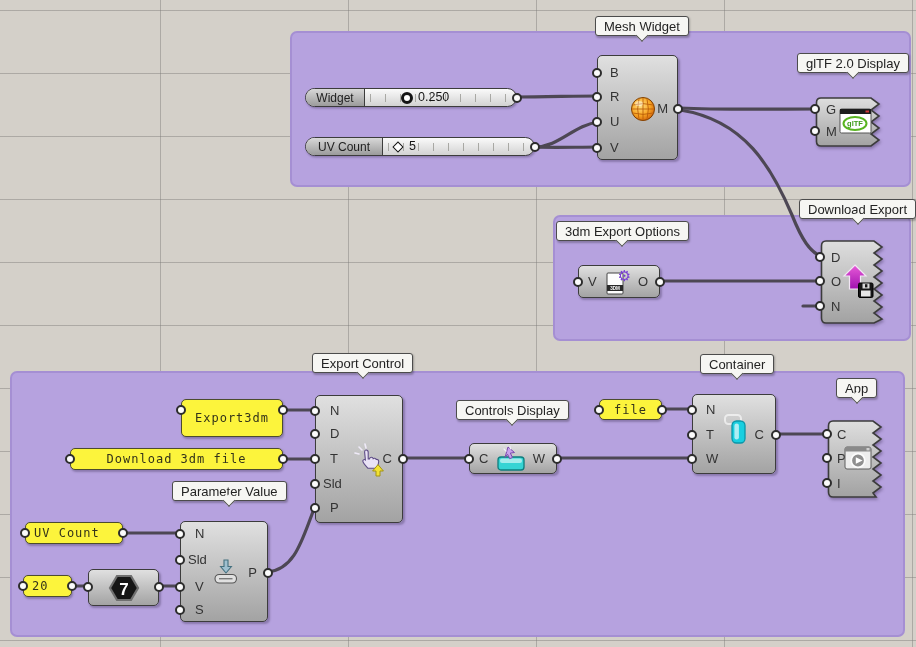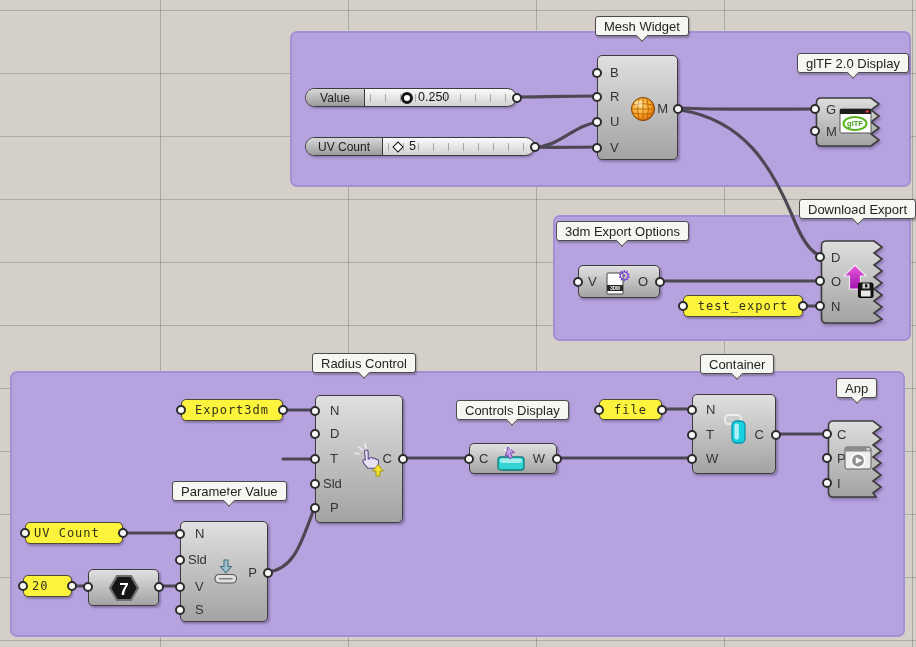--- a/index.html
+++ b/index.html
@@ -64,21 +64,21 @@
     <path d="M123,533 L180,533"></path>
     <path d="M72,586 L88,586"></path>
     <path d="M159,586 L180,586"></path>
     <path d="M403,458 L469,458"></path>
     <path d="M557,458 L692,458"></path>
     <path d="M662,409 L692,409"></path>
     <path d="M776,434 L827,434"></path>
   </svg>
 
   <div class="slider" style="left:305px;top:88px;width:212px;height:19px;">
-    <div class="name" style="width:58px;">Value</div>
+    <div class="name" style="width:58px;">Widget</div>
     <div class="ticks" style="left:64px;width:142px;"></div>
     <div class="knob-c" style="left:95px;top:2.5px;"></div>
     <div class="val" style="left:112px;">0.250</div>
     <div class="nub" style="right:-6px;top:4px;"></div>
   </div>
 
   <div class="slider" style="left:305px;top:137px;width:230px;height:19px;">
     <div class="name" style="width:76px;">UV Count</div>
     <div class="ticks" style="left:82px;width:142px;"></div>
     <div class="knob-d" style="left:88px;top:5px;"></div>
@@ -171,32 +171,32 @@
           </linearGradient>
         </defs>
       <path d="M13,1 L24,12 H18.5 V25 H7.5 V12 H2 Z" fill="url(#dlg)" stroke="#f2e6f4" stroke-width="1.2"></path>
       <rect x="16.5" y="19" width="14.5" height="14.5" rx="1.5" fill="#161616" stroke="#000"></rect>
       <rect x="20.5" y="19.5" width="7" height="5" fill="#d8d8d8"></rect>
       <rect x="23" y="20.2" width="2.4" height="3.2" fill="#161616"></rect>
       <rect x="19" y="26.5" width="9.5" height="6" fill="#e8e8e8"></rect>
     </svg>
   </div>
 
-  <div class="panel" style="left:683px;top:295px;width:120px;height:22px;">
-    <span>test_export</span>
-    <div class="nub" style="left:-6px;top:5px;"></div>
-    <div class="nub" style="right:-6px;top:5px;"></div>
-  </div>
-
-  <div class="panel" style="left:181px;top:399px;width:102px;height:22px;">
+
+  <div class="panel" style="left:181px;top:399px;width:102px;height:38px;">
     <span>Export3dm</span>
     <div class="nub" style="left:-6px;top:5px;"></div>
     <div class="nub" style="right:-6px;top:5px;"></div>
   </div>
 
+  <div class="panel" style="left:70px;top:448px;width:213px;height:22px;">
+    <span>Download 3dm file</span>
+    <div class="nub" style="left:-6px;top:5px;"></div>
+    <div class="nub" style="right:-6px;top:5px;"></div>
+  </div>
 
   <div class="panel" style="left:599px;top:399px;width:63px;height:21px;">
     <span>file</span>
     <div class="nub" style="left:-6px;top:4.5px;"></div>
     <div class="nub" style="right:-6px;top:4.5px;"></div>
   </div>
 
   <div class="panel left" style="left:25px;top:522px;width:98px;height:22px;">
     <span>UV Count</span>
     <div class="nub" style="left:-6px;top:5px;"></div>
@@ -307,19 +307,19 @@
       <path d="M12,2 h4 v6.5 h3.4 l-5.4,6.5 -5.4,-6.5 h3.4 z" fill="#9fc0d0" stroke="#44707f" stroke-width="1.1"></path>
       <rect x="3" y="16.5" width="21.5" height="8.5" rx="4.2" fill="#e0e0e0" stroke="#555" stroke-width="1.1"></rect>
       <line x1="7" y1="20.7" x2="20.5" y2="20.7" stroke="#7a7a7a" stroke-width="1.4"></line>
     </svg>
   </div>
 
   <div class="bubble" style="left:595px;top:16px;">Mesh Widget</div>
   <div class="bubble" style="left:797px;top:53px;">glTF 2.0 Display</div>
   <div class="bubble" style="left:556px;top:221px;">3dm Export Options</div>
   <div class="bubble" style="left:799px;top:199px;">Download Export</div>
-  <div class="bubble" style="left:312px;top:353px;">Radius Control</div>
+  <div class="bubble" style="left:312px;top:353px;">Export Control</div>
   <div class="bubble" style="left:456px;top:400px;">Controls Display</div>
   <div class="bubble" style="left:700px;top:354px;">Container</div>
   <div class="bubble" style="left:836px;top:378px;">App</div>
   <div class="bubble" style="left:172px;top:481px;">Parameter Value</div>
 
 </div>
 
 </body></html>

